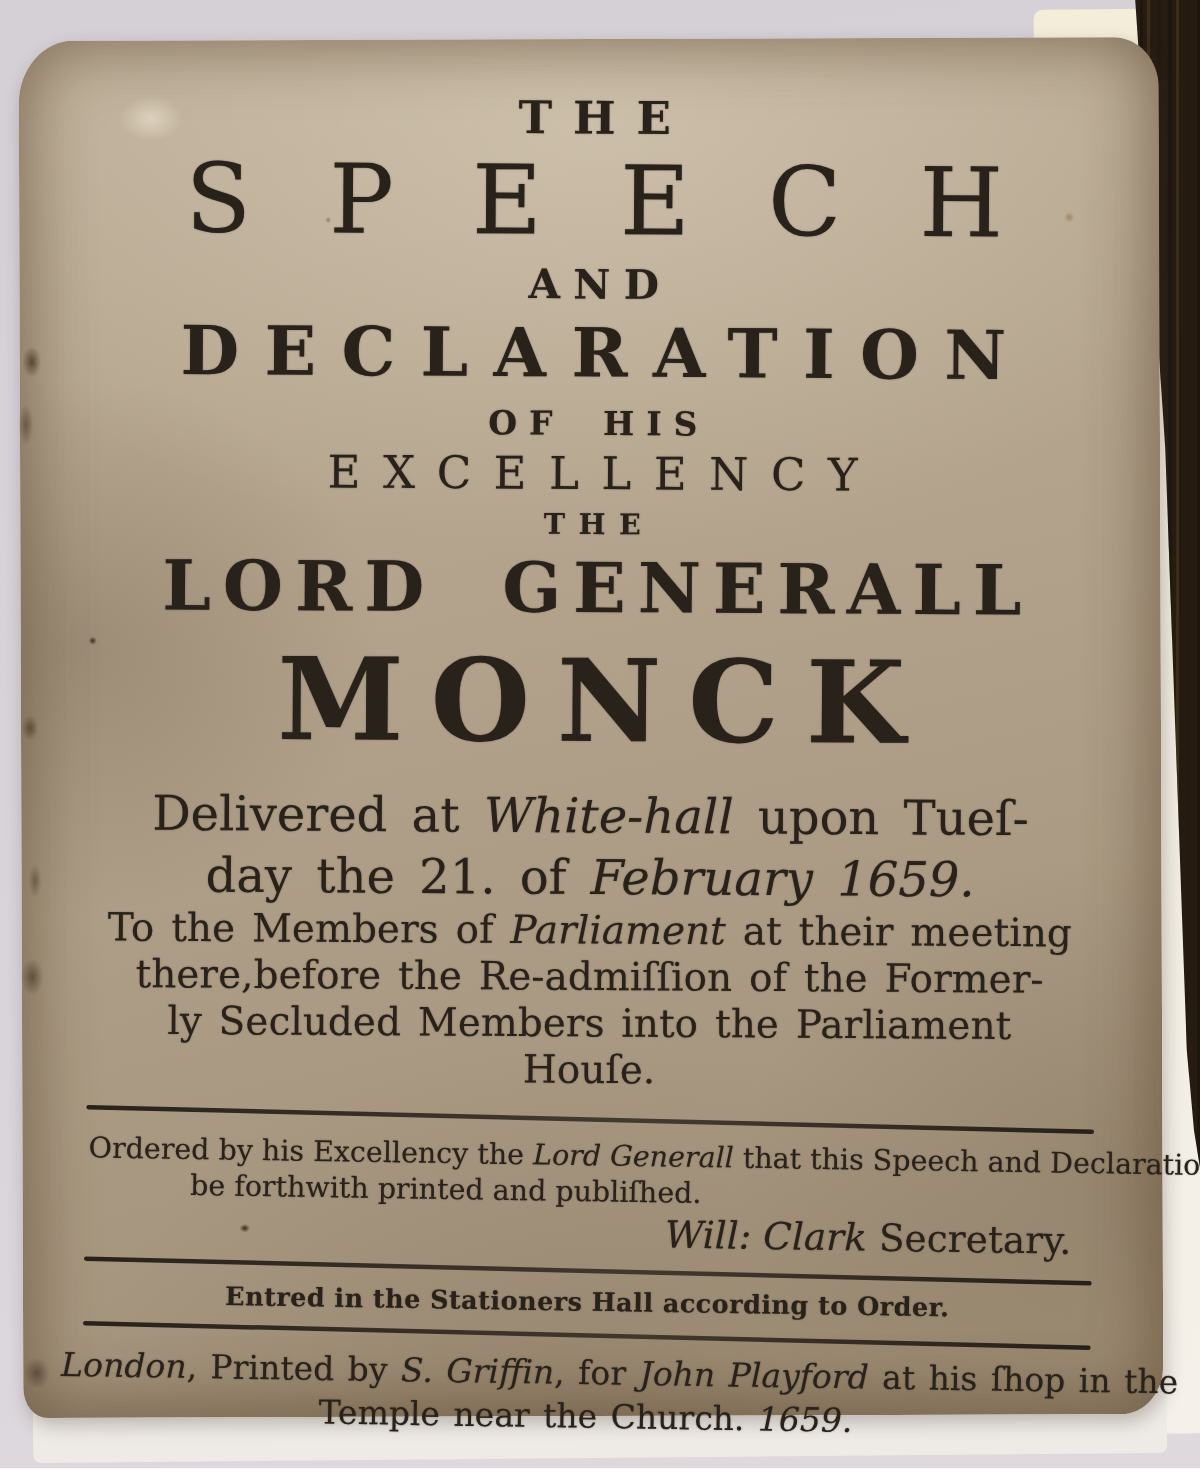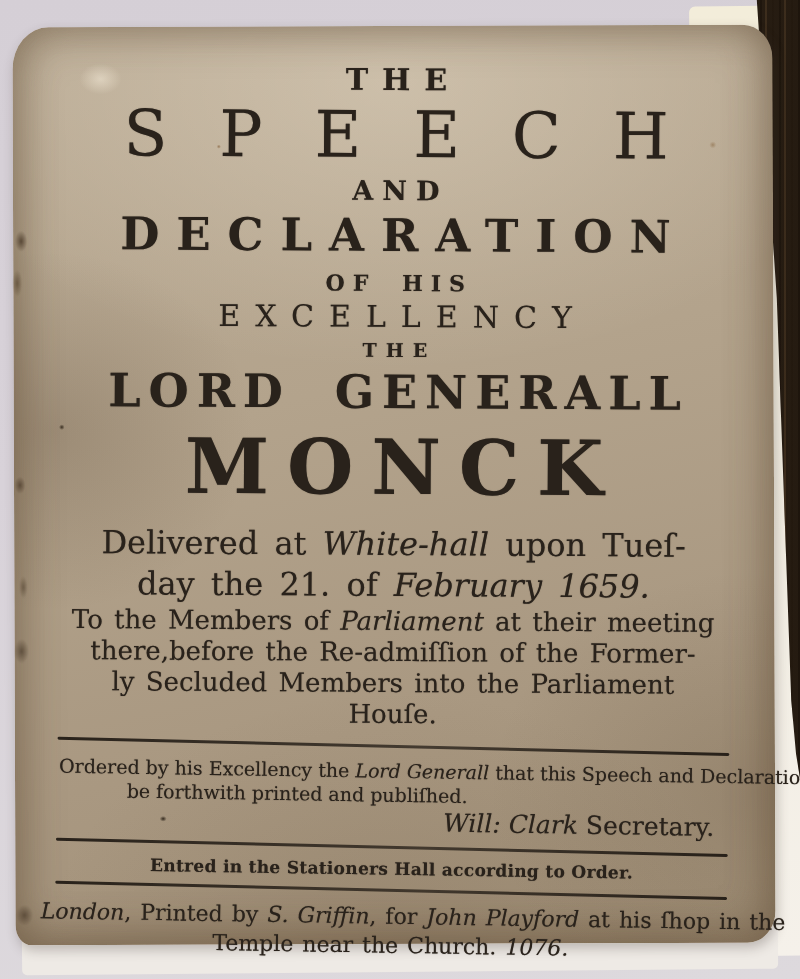--- a/index.html
+++ b/index.html
@@ -138,18 +138,18 @@
 
         <div class="t-sig"><span class="name">Will: Clark</span><span> Secretary.</span></div>
 
         <div class="rule"></div>
 
         <div class="line t-entry">Entred in the Stationers Hall according to Order.</div>
 
         <div class="rule"></div>
 
         <div class="line t-imp t-imp1"><span class="it">London</span><span>, Printed by </span><span class="it">S. Griffin</span><span>, for </span><span class="it">John Playford</span><span> at his ſhop in the</span></div>
-        <div class="line t-imp"><span>Temple near the Church.   </span><span class="it">1076.</span></div>
+        <div class="line t-imp"><span>Temple near the Church.   </span><span class="it">1659.</span></div>
       </div>
 
     </div>
   </div>
 </div>
 
 </body></html>

